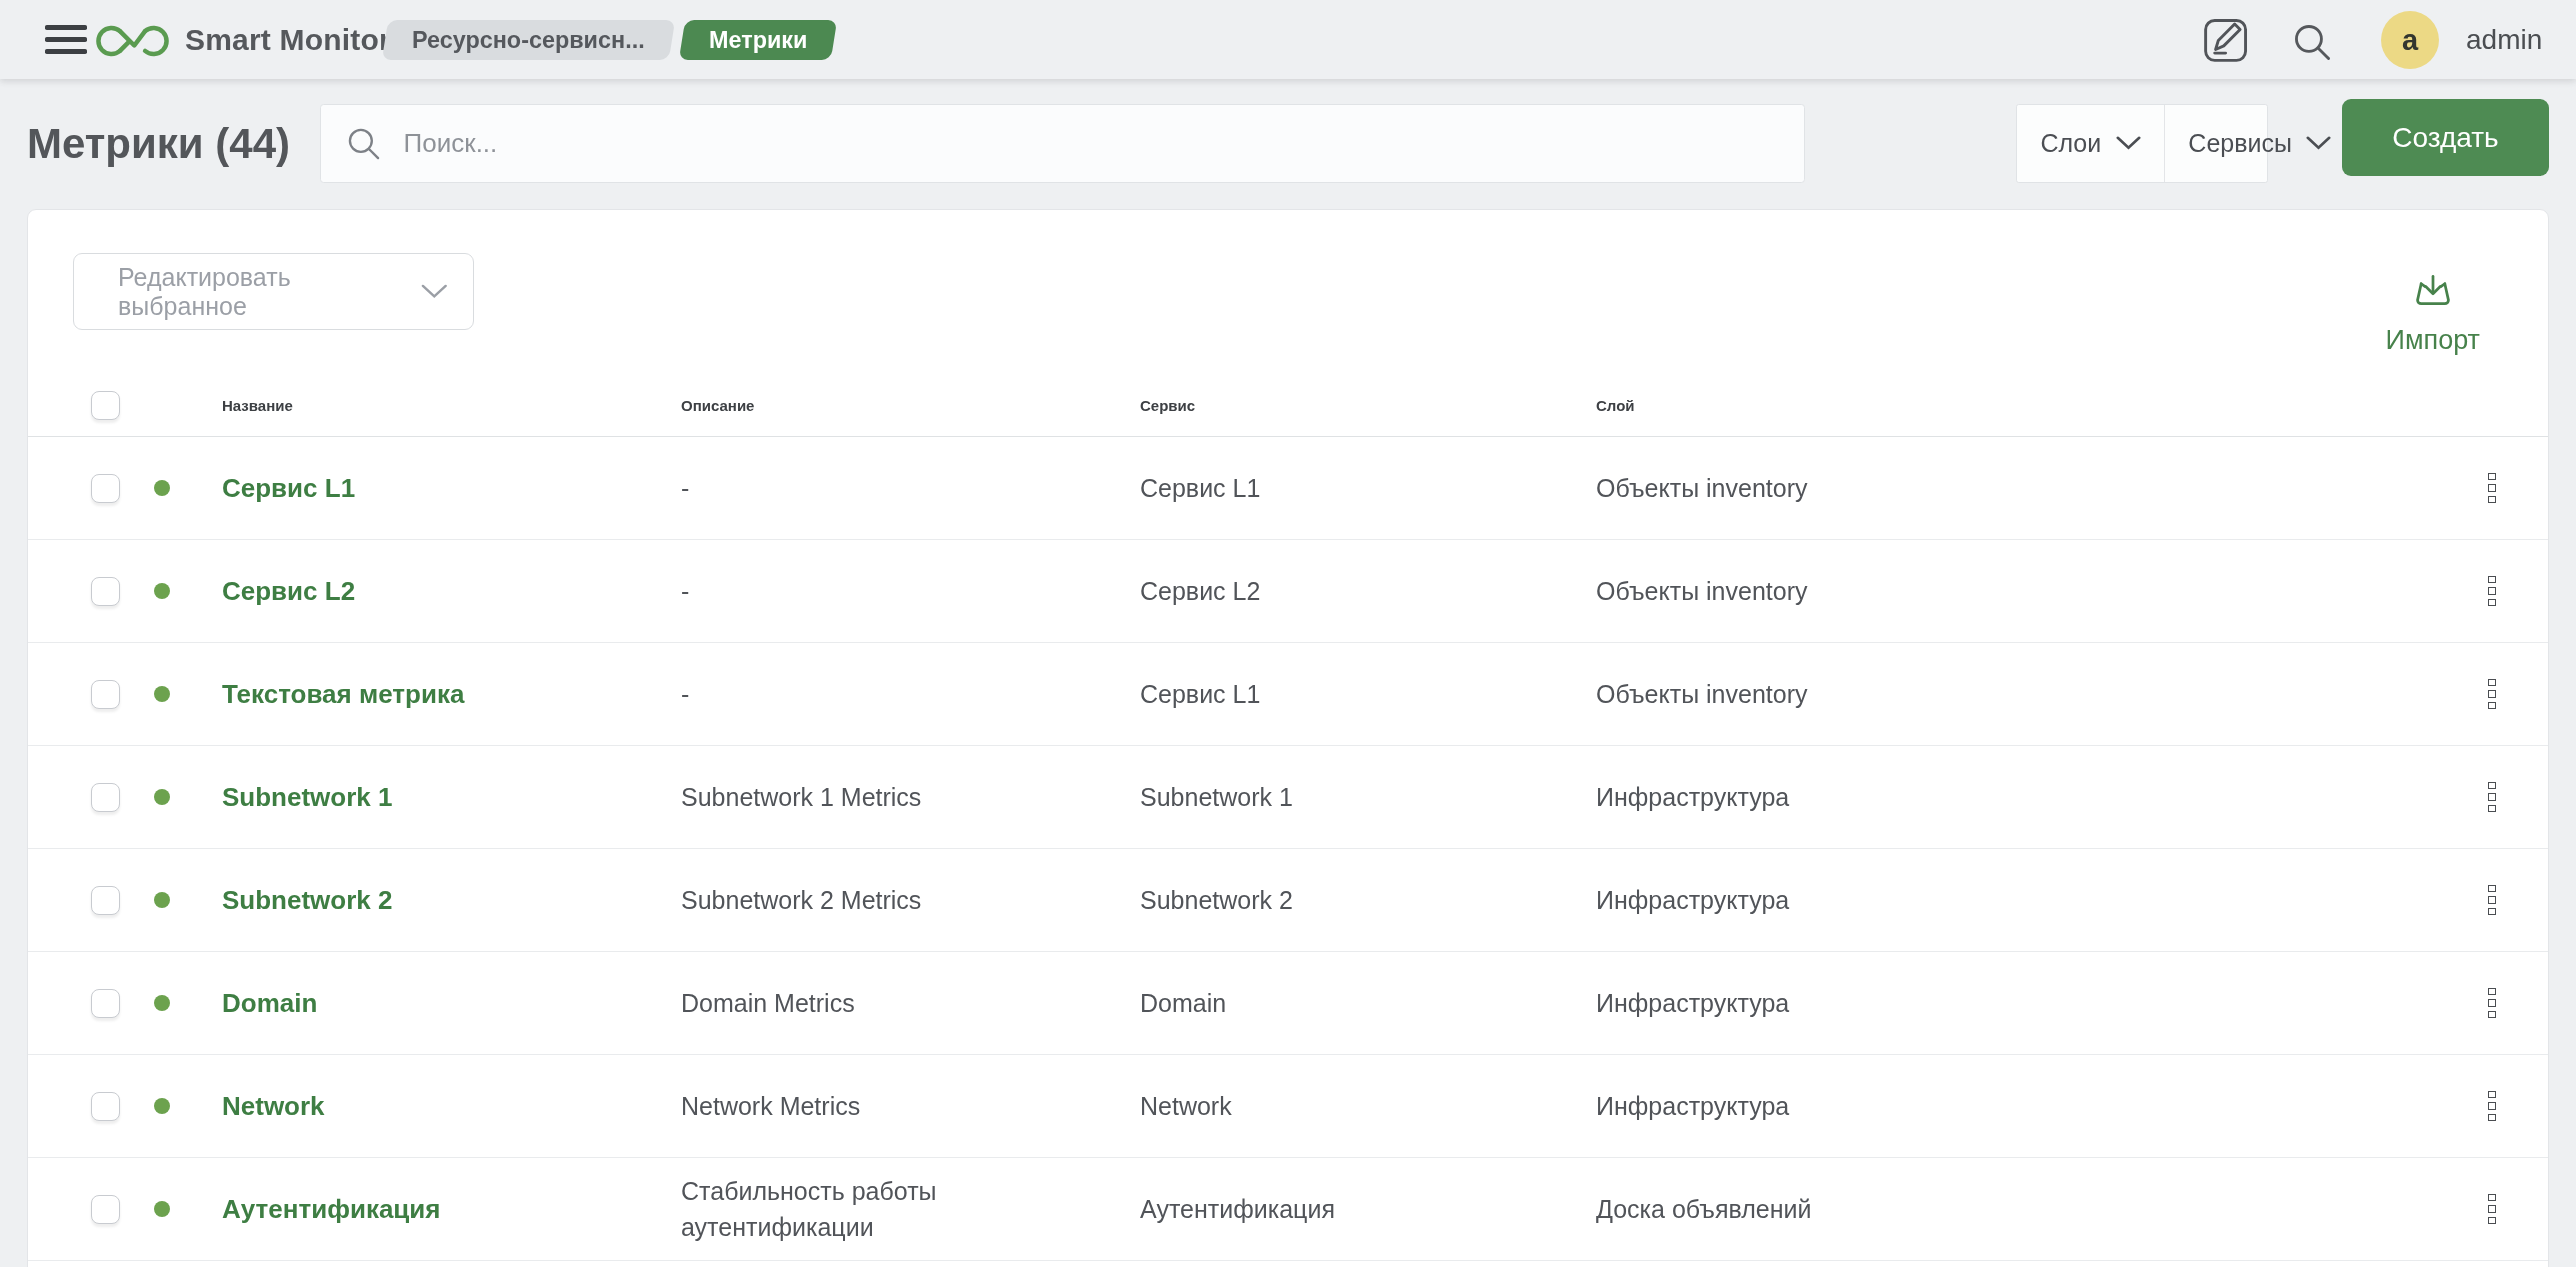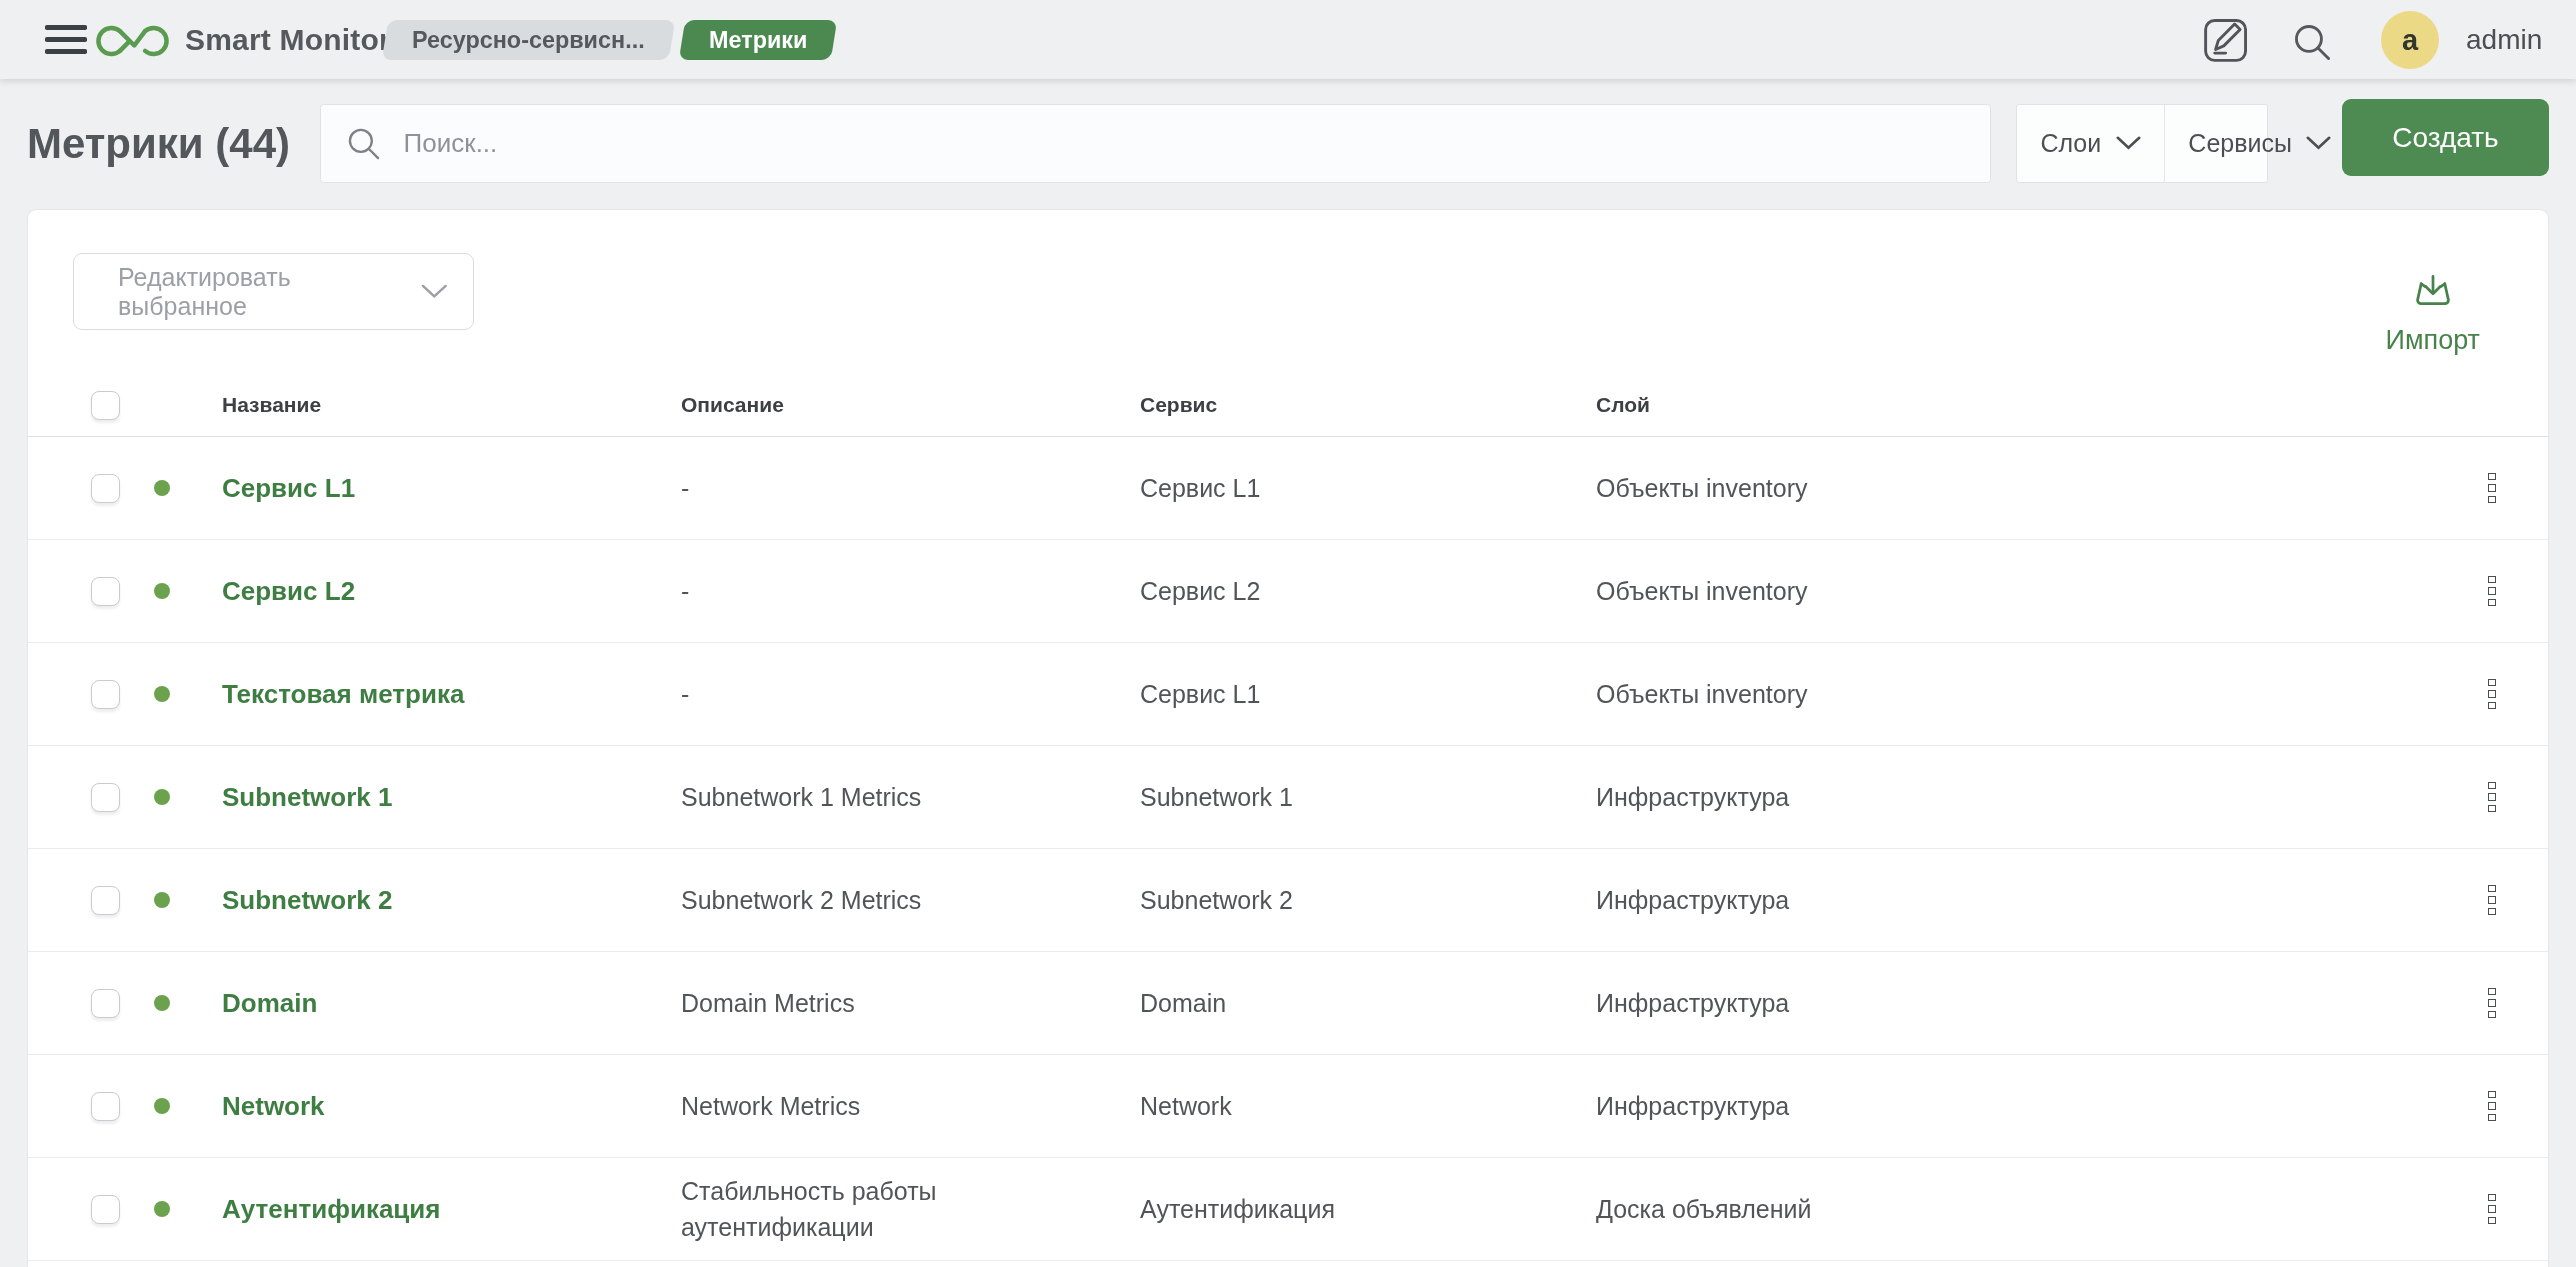--- a/index.html
+++ b/index.html
@@ -40,21 +40,21 @@
   .icon-btn{position:absolute;cursor:pointer;}
   .compose{left:2202px;top:15.3px;}
   .search-top{left:2292px;top:21.6px;}
   .avatar{position:absolute;left:2381px;top:10.8px;width:58px;height:58px;border-radius:50%;
     background:var(--avatar-yellow);text-align:center;line-height:58px;
     font-size:29px;font-weight:bold;color:#33362f;cursor:pointer;}
   .username{position:absolute;left:2466px;top:0;line-height:79px;font-size:28px;color:#4b4e52;cursor:pointer;}
   
   .toolbar{position:relative;height:130px;background:var(--page-bg);}
   .page-title{position:absolute;left:27px;top:0;line-height:130px;font-size:42px;color:#53565a;}
-  .searchbox{position:absolute;left:320px;top:25px;width:1671px;height:79px;
+  .searchbox{position:absolute;left:320px;top:25px;width:1485px;height:79px;
     background:#fbfcfd;border:1.8px solid #e0e3e6;border-radius:3.6px;display:flex;align-items:center;}
   .searchbox svg{margin-left:25px;flex:none;}
   .searchbox input{flex:1;height:100%;border:0;outline:0;background:transparent;
     padding-left:21.6px;font-size:26px;color:#4d5156;font-family:inherit;}
   .searchbox input::placeholder{color:#8e9298;}
   .filtergroup{position:absolute;left:2016px;top:25px;height:79px;width:252px;
     background:#fcfdfd;border:1.8px solid #e0e3e6;border-radius:2.7px;display:flex;}
   .filterbtn{display:flex;align-items:center;gap:14.4px;padding:0 23.4px;font-size:25px;
     color:#4b4e53;cursor:pointer;white-space:nowrap;}
   .filterbtn + .filterbtn{border-left:1.8px solid #e3e5e8;}
@@ -69,21 +69,21 @@
     align-items:center;justify-content:space-between;padding:0 25px 0 44px;
     font-size:25px;color:#9b9fa6;cursor:pointer;}
   .import-link{position:absolute;right:68px;top:61px;display:flex;align-items:center;gap:14.4px;
     color:var(--import-green);font-size:27px;cursor:pointer;flex-direction:column;}
   
   .table{position:absolute;left:0;right:0;top:164px;}
   .trow{display:grid;grid-template-columns:63px 68px 459px 459px 456px 1fr 54px;
     align-items:center;padding:0 47px 0 63px;min-height:103px;
     border-bottom:1.8px solid #e9ebed;}
   .thead{min-height:63px;border-bottom:1.8px solid #dfe2e4;}
-  .thead .hlabel{font-size:21px;font-weight:bold;color:#3d4044;}
+  .thead .hlabel{font-size:15px;font-weight:bold;color:#3d4044;}
   .checkbox{width:29px;height:29px;border:1.8px solid #c8cbd0;border-radius:8px;
     background:#fff;box-shadow:0 2.7px 2.7px rgba(0,0,0,.07);cursor:pointer;}
   .dot{width:16px;height:16px;border-radius:50%;background:var(--dot-green);}
   .cell-name{font-size:26px;font-weight:bold;color:var(--name-link-green);cursor:pointer;}
   .cell-text{font-size:25px;color:#515459;line-height:1.45;}
   .cell-desc{max-width:311px;}
   .kebab{display:flex;flex-direction:column;gap:4.5px;align-items:center;
     justify-self:end;cursor:pointer;padding:5.4px;}
   .kebab i{display:block;width:7.2px;height:7.2px;border:1.8px solid #4a4d51;background:#fff;}
 </style>

